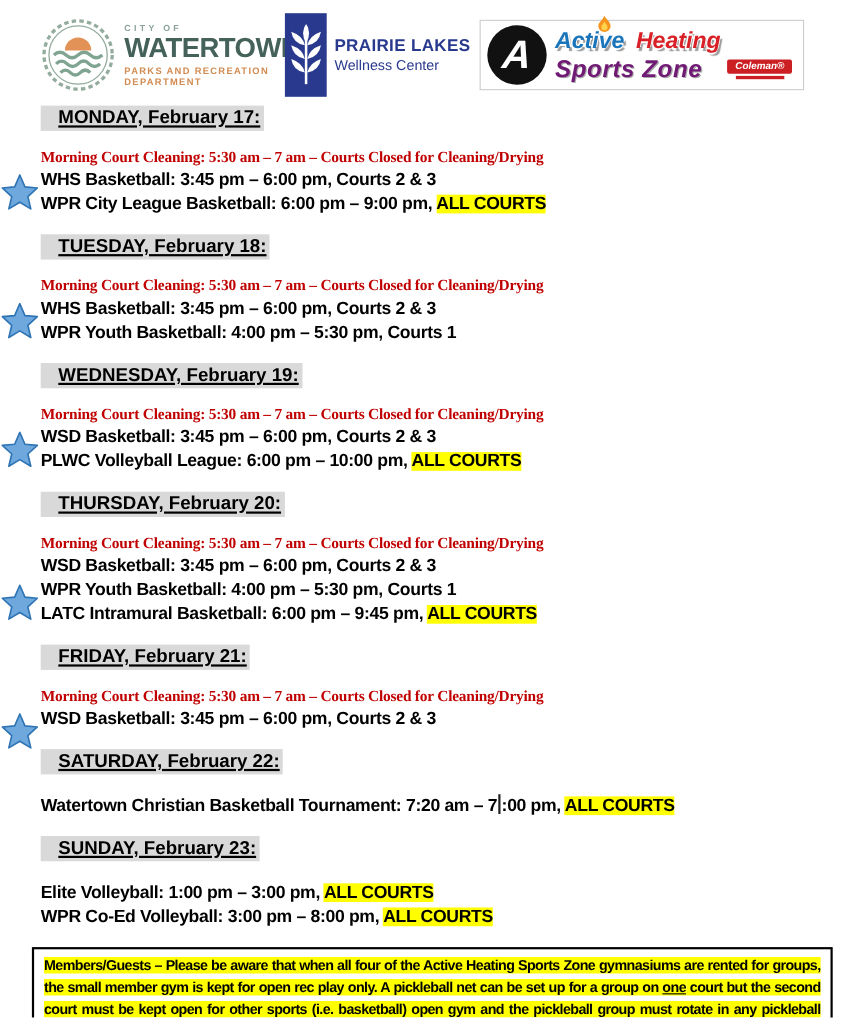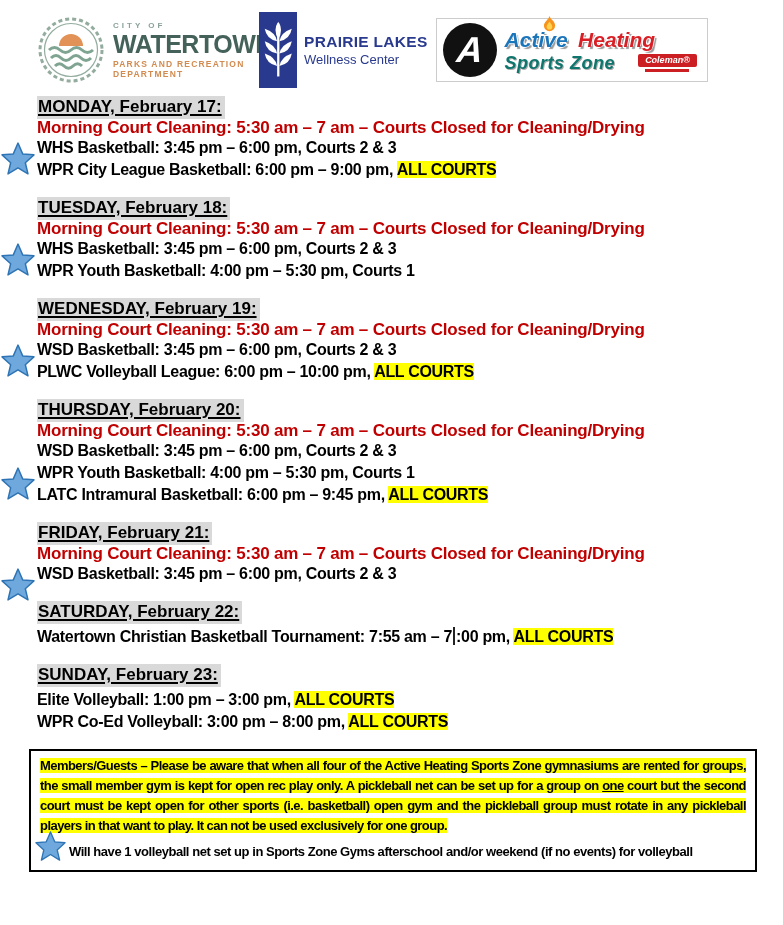--- a/index.html
+++ b/index.html
@@ -35,34 +35,34 @@
     display:flex;align-items:center;justify-content:center;flex:0 0 auto;}
   .ah-circle span{font-size:36px;font-weight:bold;font-style:italic;transform:skewX(-6deg);}
   .ah-col{margin-left:8px;line-height:1;position:relative;}
   .ah-row1{position:relative;white-space:nowrap;}
   .flame{position:absolute;left:38px;top:-13px;width:13px;height:16px;}
   .ah-active,.ah-heating{font-size:21px;font-weight:bold;font-style:italic;letter-spacing:0;
     text-shadow:-1px -1px 0 #fff,1px -1px 0 #fff,-1px 1px 0 #fff,2px 2px 1px #9a9a9a;}
   .ah-active{color:var(--ah-blue);text-align:right;}
   .ah-heating{color:var(--ah-red);margin-left:6px;}
   .ah-row2{display:flex;align-items:center;margin-top:4px;white-space:nowrap;}
-  .ah-sz{font-size:18px;font-weight:bold;font-style:italic;color:#0f766e;letter-spacing:0.5px;
+  .ah-sz{font-size:22px;font-weight:bold;font-style:italic;color:#701a75;letter-spacing:0.5px;
     text-shadow:1px 1px 0 #aaa;}
   .coleman{display:inline-flex;flex-direction:column;align-items:center;margin-left:23px;}
   .coleman-badge{background:var(--coleman);color:#fff;font-style:italic;font-weight:bold;
     font-size:9px;padding:2px 7px;border-radius:2px;}
   .coleman-sub{display:block;height:3px;width:44px;background:var(--coleman);margin-top:2px;}
 
   
   .day{margin-bottom:16px;}
   .day-head{display:inline-block;background:var(--daybg);font-size:17px;font-weight:bold;
-    padding:1px 3px 2px 1px;text-decoration:underline;text-decoration-thickness:2px;text-underline-offset:2px;
-    margin-bottom:2px;}
-  .cleaning{color:var(--red);font-weight:bold;font-size:17px;letter-spacing:-0.2px;
-    line-height:14px;margin-bottom:2px;}
+    padding:1px 3px 2px 16px;text-decoration:underline;text-decoration-thickness:2px;text-underline-offset:2px;
+    margin-bottom:18px;}
+  .cleaning{color:var(--red);font-weight:bold;font-size:14px;letter-spacing:-0.2px;
+    line-height:14px;margin-bottom:2px;font-family:Liberation Serif, serif;}
   .event-line{font-size:16px;font-weight:bold;letter-spacing:-0.3px;line-height:22px;position:relative;white-space:nowrap;}
   .hl-y{background:var(--hl);margin-top:48px;}
   .event-star{position:absolute;left:-36px;top:5px;width:34px;height:34px;}
   .event-star svg{width:100%;height:100%;display:block;}
   .caret{display:inline-block;width:2px;height:18px;background:#222;vertical-align:-3px;margin:0 1px;}
 
   
   .note-box{border:2px solid #000;margin:10px 0 0 -8px;padding:5px 9px 6px 9px;}
   .note-par{margin:0;text-align:justify;font-weight:bold;font-size:13px;letter-spacing:-0.55px;line-height:20px;}
   .note-par .u{text-decoration:underline;}
@@ -184,21 +184,21 @@
         <div><span class="day-head">FRIDAY, February 21:</span></div>
         <div class="cleaning">Morning Court Cleaning: 5:30 am – 7 am – Courts Closed for Cleaning/Drying</div>
         <div class="event-line"><span class="event-star">
             <svg viewBox="0 0 32 32">
               <polygon points="16,1 20.4,11.2 31,12.1 22.9,19.5 25.4,30 16,24.3 6.6,30 9.1,19.5 1,12.1 11.6,11.2" fill="#6FA8DC" stroke="#2E74B5" stroke-width="1.4" stroke-linejoin="round"></polygon>
             </svg>
           </span><span>WSD Basketball: 3:45 pm – 6:00 pm, Courts 2 &amp; 3</span></div>
       </section>
       <section class="day">
         <div><span class="day-head">SATURDAY, February 22:</span></div>
-        <div class="event-line"><span>Watertown Christian Basketball Tournament: 7:55 am – 7</span><span class="caret"></span><span>:00 pm, </span><span class="hl-y">ALL COURTS</span></div>
+        <div class="event-line"><span>Watertown Christian Basketball Tournament: 7:20 am – 7</span><span class="caret"></span><span>:00 pm, </span><span class="hl-y">ALL COURTS</span></div>
       </section>
       <section class="day">
         <div><span class="day-head">SUNDAY, February 23:</span></div>
         <div class="event-line"><span>Elite Volleyball: 1:00 pm – 3:00 pm, </span><span class="hl-y">ALL COURTS</span></div>
         <div class="event-line"><span>WPR Co-Ed Volleyball: 3:00 pm – 8:00 pm, </span><span class="hl-y">ALL COURTS</span></div>
       </section>
     </div>
 
   <div class="note-box">
     <p class="note-par">

